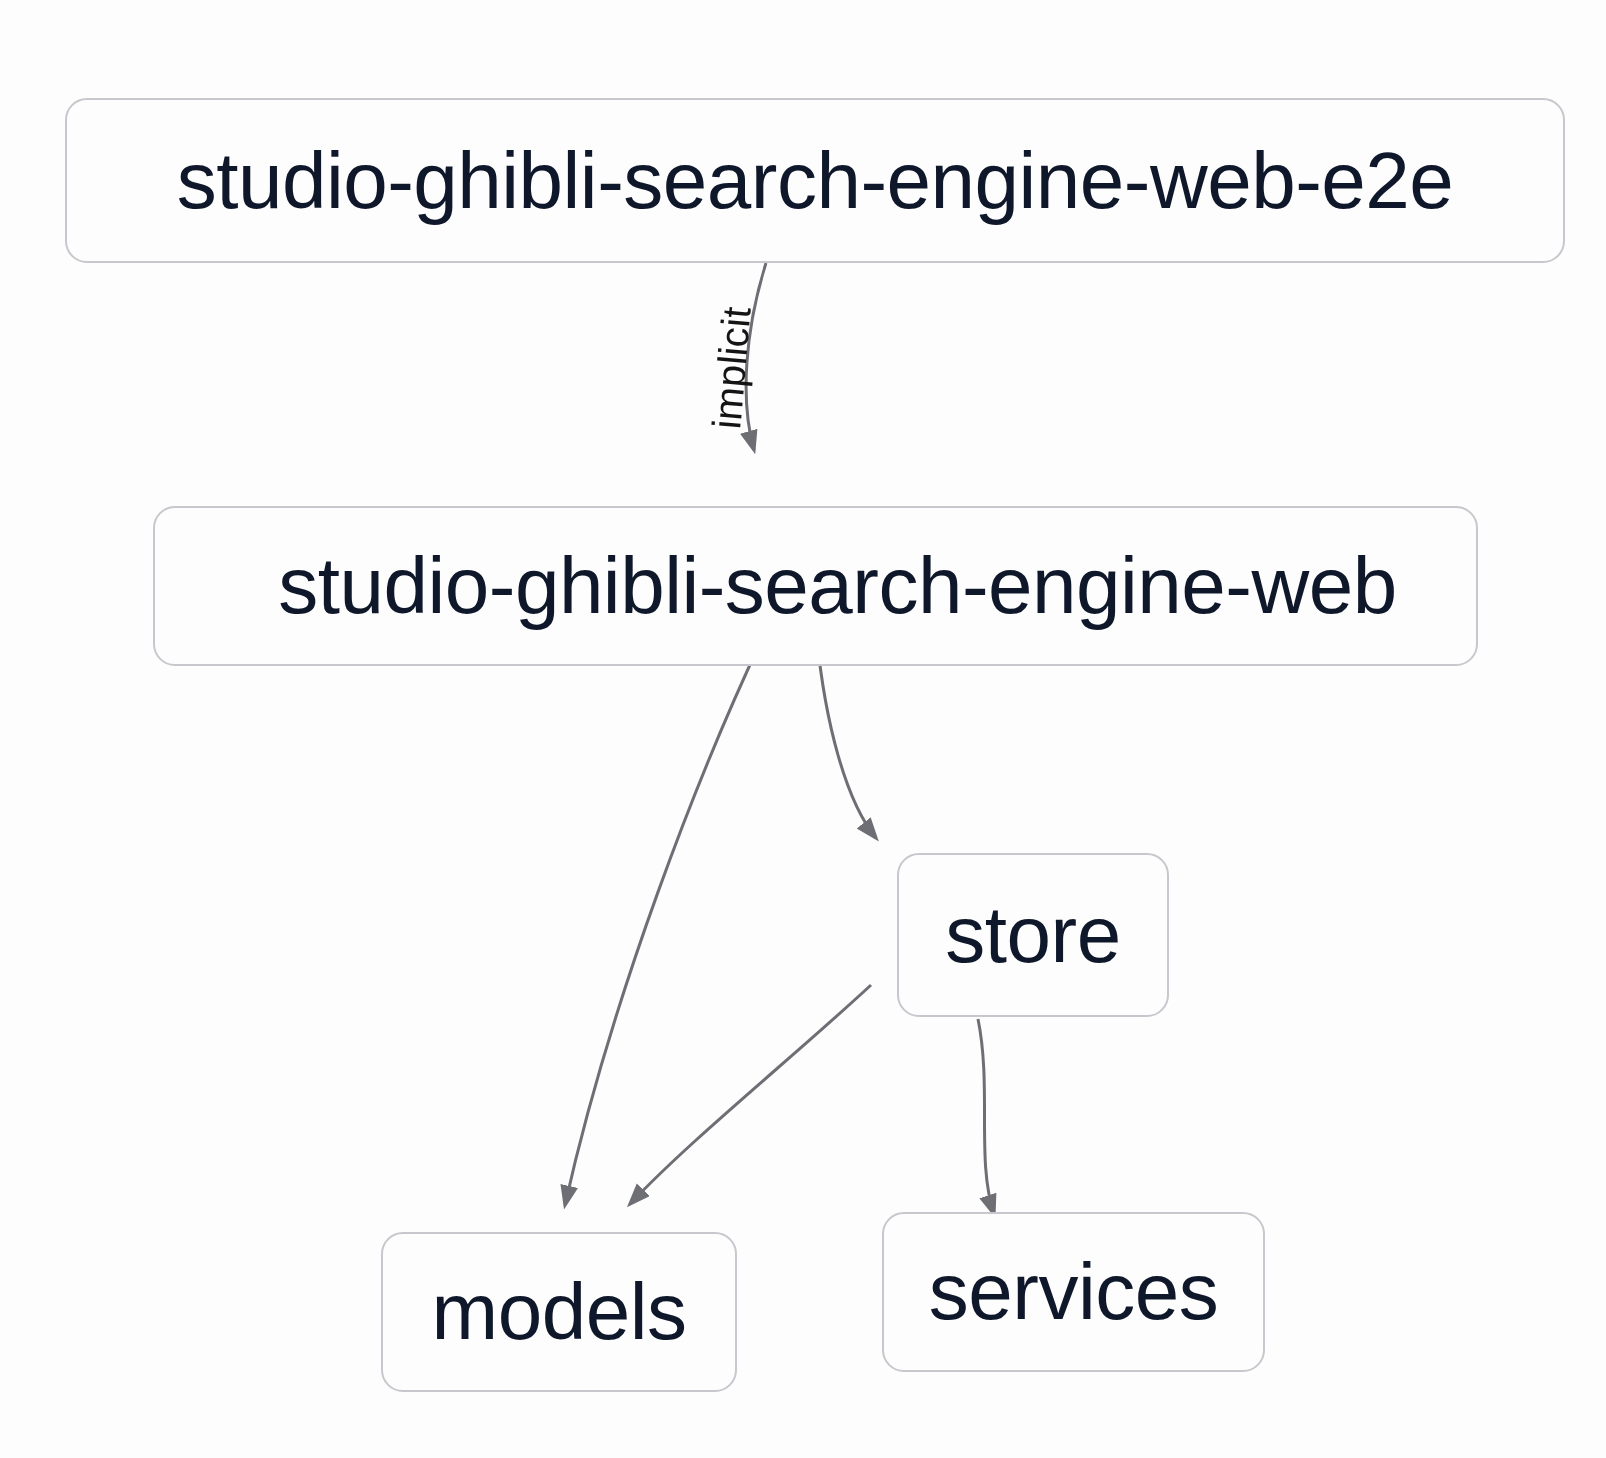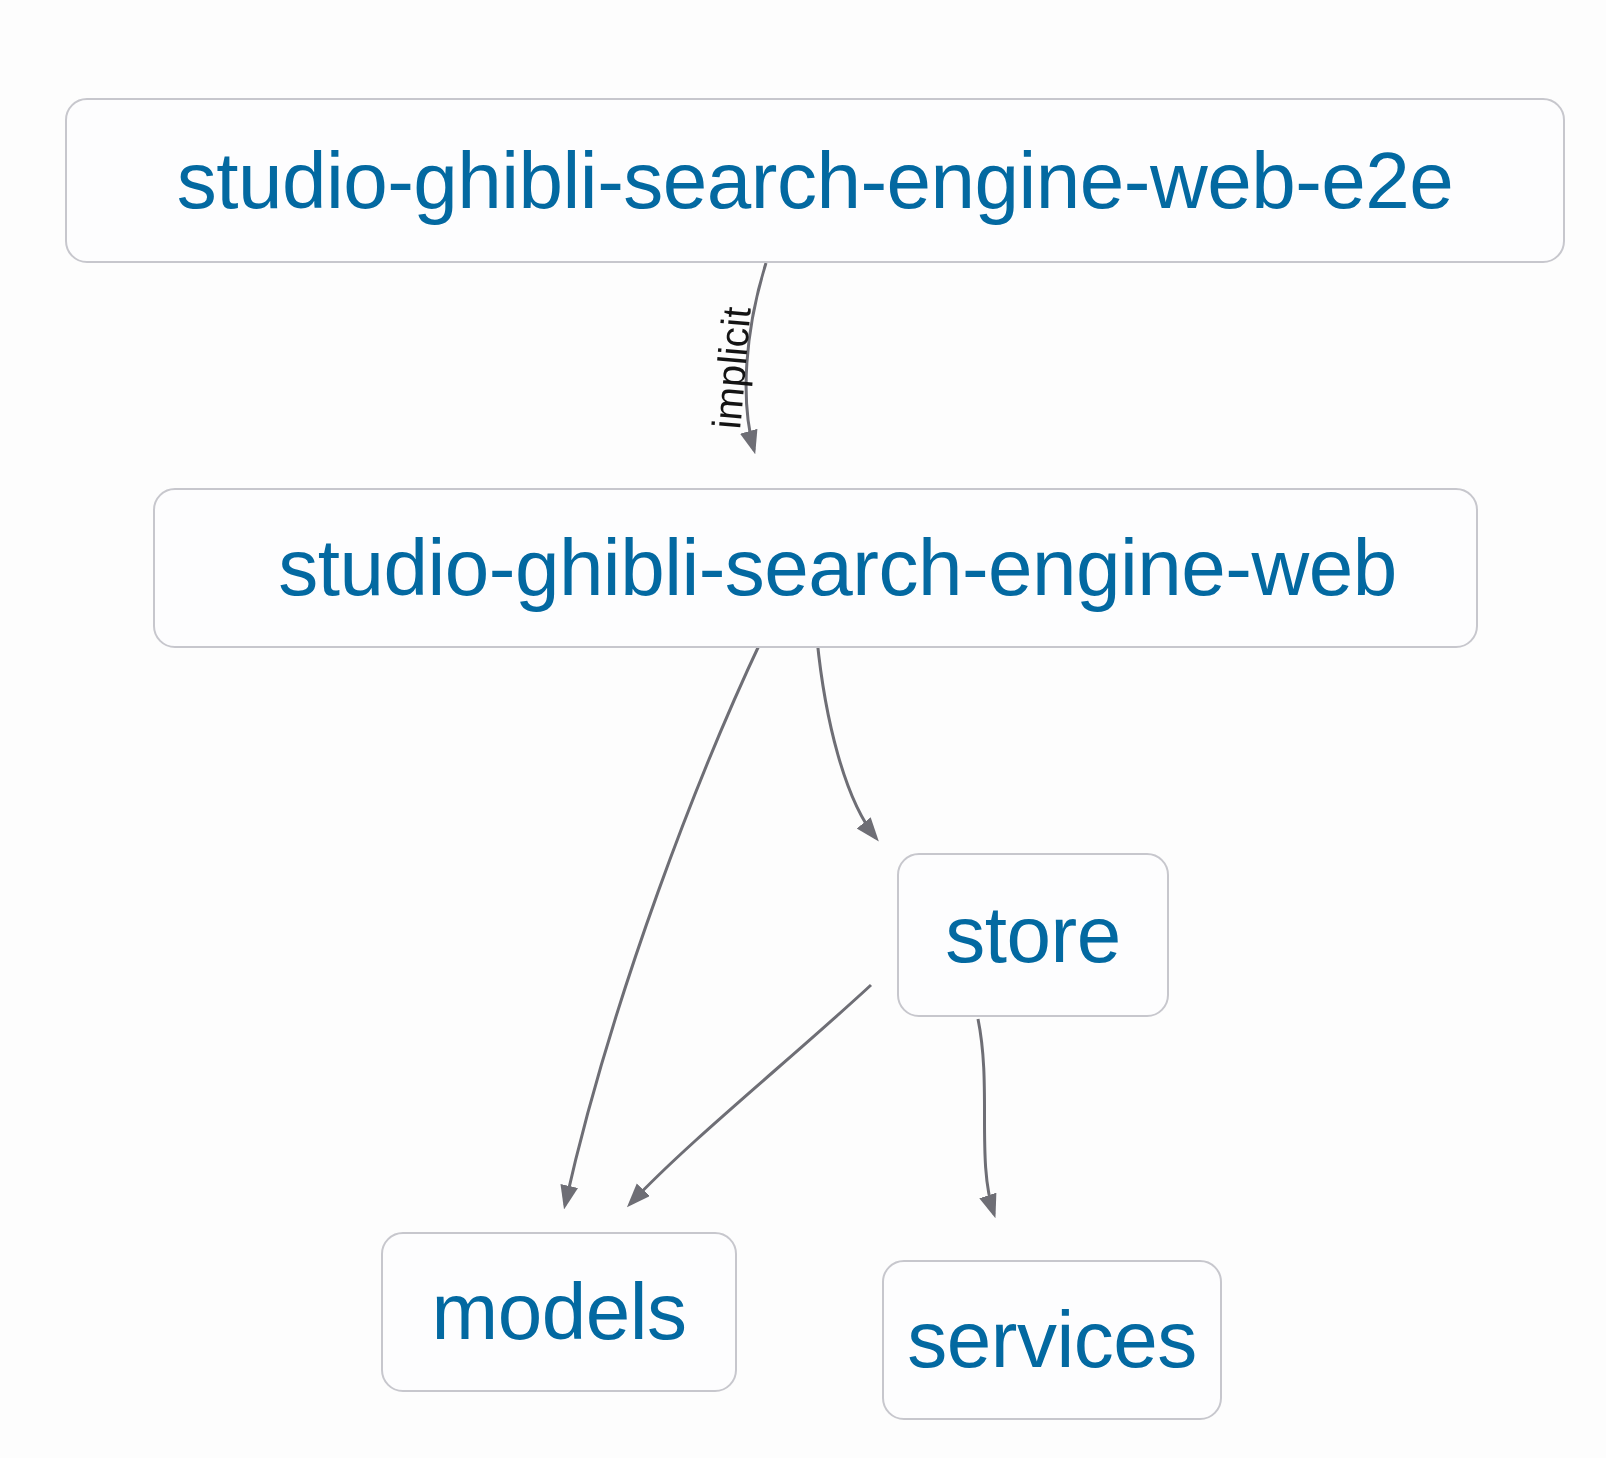--- a/index.html
+++ b/index.html
@@ -29,32 +29,32 @@
   }
   .node {
     position: absolute;
     display: flex;
     align-items: center;
     justify-content: center;
     box-sizing: border-box;
     background: #fdfdfe;
     border: 2.5px solid #c7c7cd;
     border-radius: 22px;
-    color: #0369a1;
+    color: #0f172a;
     font-size: 80px;
     letter-spacing: -0.5px;
     white-space: nowrap;
     cursor: pointer;
     user-select: none;
   }
   .node-e2e      { left: 65px;  top: 98px;   width: 1500px; height: 165px; }
-  .node-web      { left: 153px; top: 488px;  width: 1325px; height: 160px; padding-left: 44px; }
+  .node-web      { left: 153px; top: 506px;  width: 1325px; height: 160px; padding-left: 44px; }
   .node-store    { left: 873px; top: 853px;  width: 272px;  height: 164px; margin-left: 24px; }
   .node-models   { left: 381px; top: 1232px; width: 356px;  height: 160px; }
-  .node-services { left: 882px; top: 1260px; width: 340px;  height: 160px; }
+  .node-services { left: 882px; top: 1212px; width: 383px;  height: 160px; }
   .edge-label {
     position: absolute;
     left: 732px;
     top: 368px;
     transform: translate(-50%, -50%) rotate(-85deg);
     transform-origin: center center;
     color: #141414;
     font-size: 40px;
     white-space: nowrap;
   }

